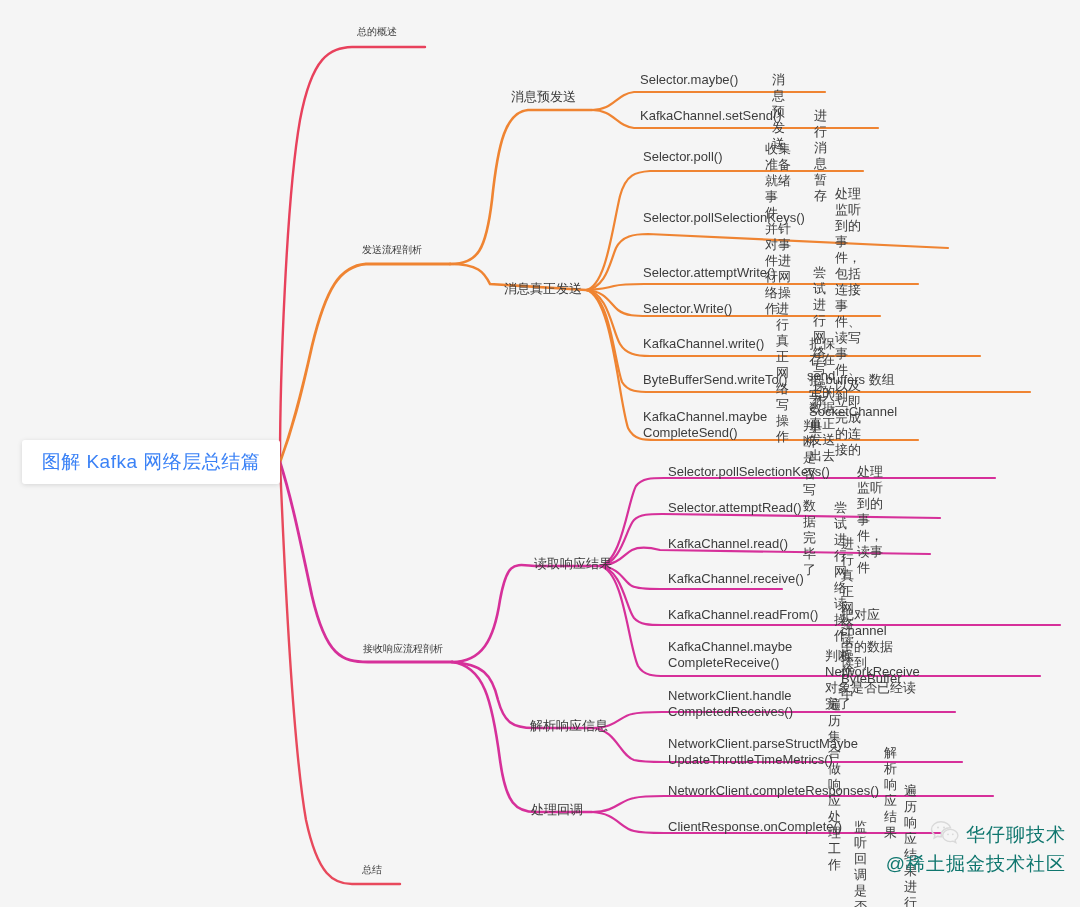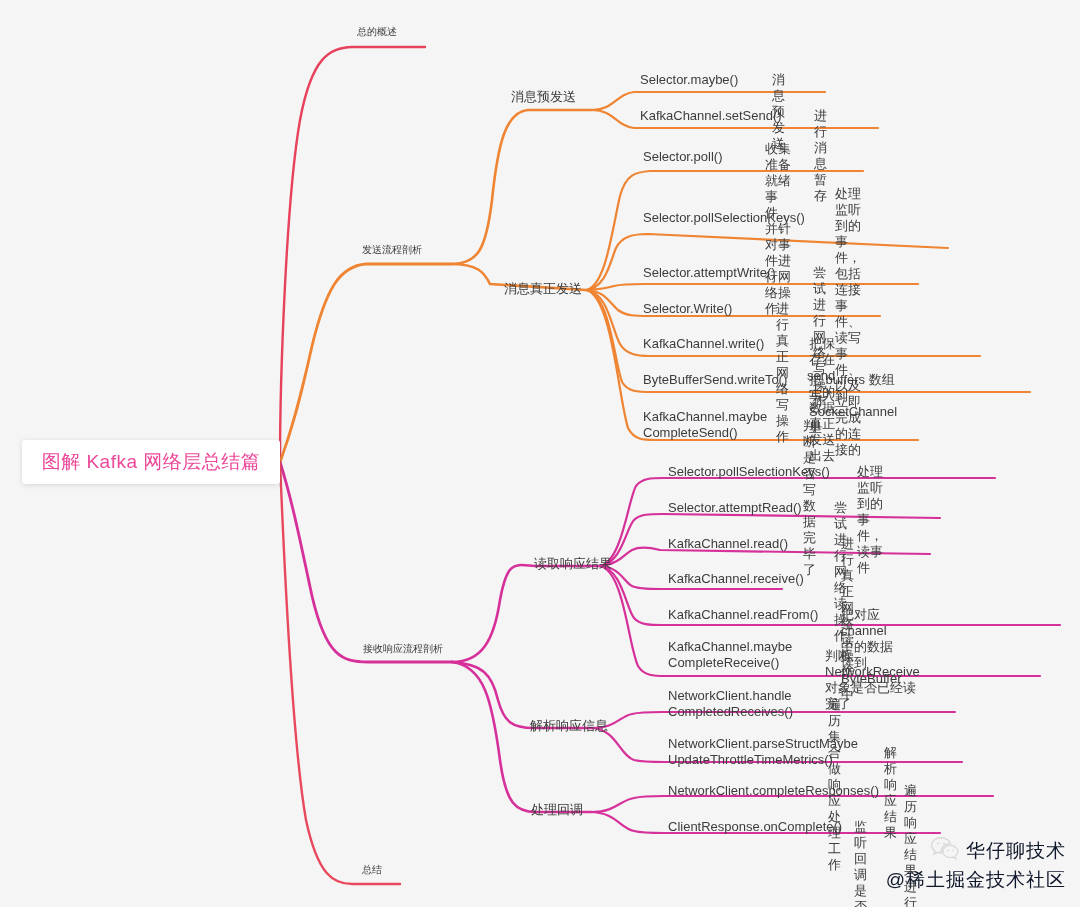--- a/index.html
+++ b/index.html
@@ -24,21 +24,21 @@
   }
   
   .root-node {
     position: absolute;
     background: #ffffff;
     border-radius: 3px;
     box-shadow: 0 1px 5px rgba(0,0,0,0.13);
     display: flex;
     align-items: center;
     justify-content: center;
-    color: #ec4899;
+    color: #3b82f6;
     letter-spacing: 0.5px;
     white-space: nowrap;
   }
   
   .node-label {
     position: absolute;
     color: #3a3a3a;
     white-space: nowrap;
     line-height: 1.25;
   }
@@ -61,23 +61,23 @@
     position: absolute;
     color: #3c3c3c;
     font-size: 13px;
     line-height: 16px;
     white-space: pre-line;
   }
   
   .watermark {
     position: absolute;
     right: 14px;
-    bottom: 14px;
+    bottom: 30px;
     text-align: right;
-    color: #0f172a;
+    color: #0f766e;
     user-select: none;
   }
   .watermark .wm-top {
     display: flex;
     align-items: center;
     justify-content: flex-end;
     gap: 6px;
     font-size: 19px;
     letter-spacing: 1px;
   }

